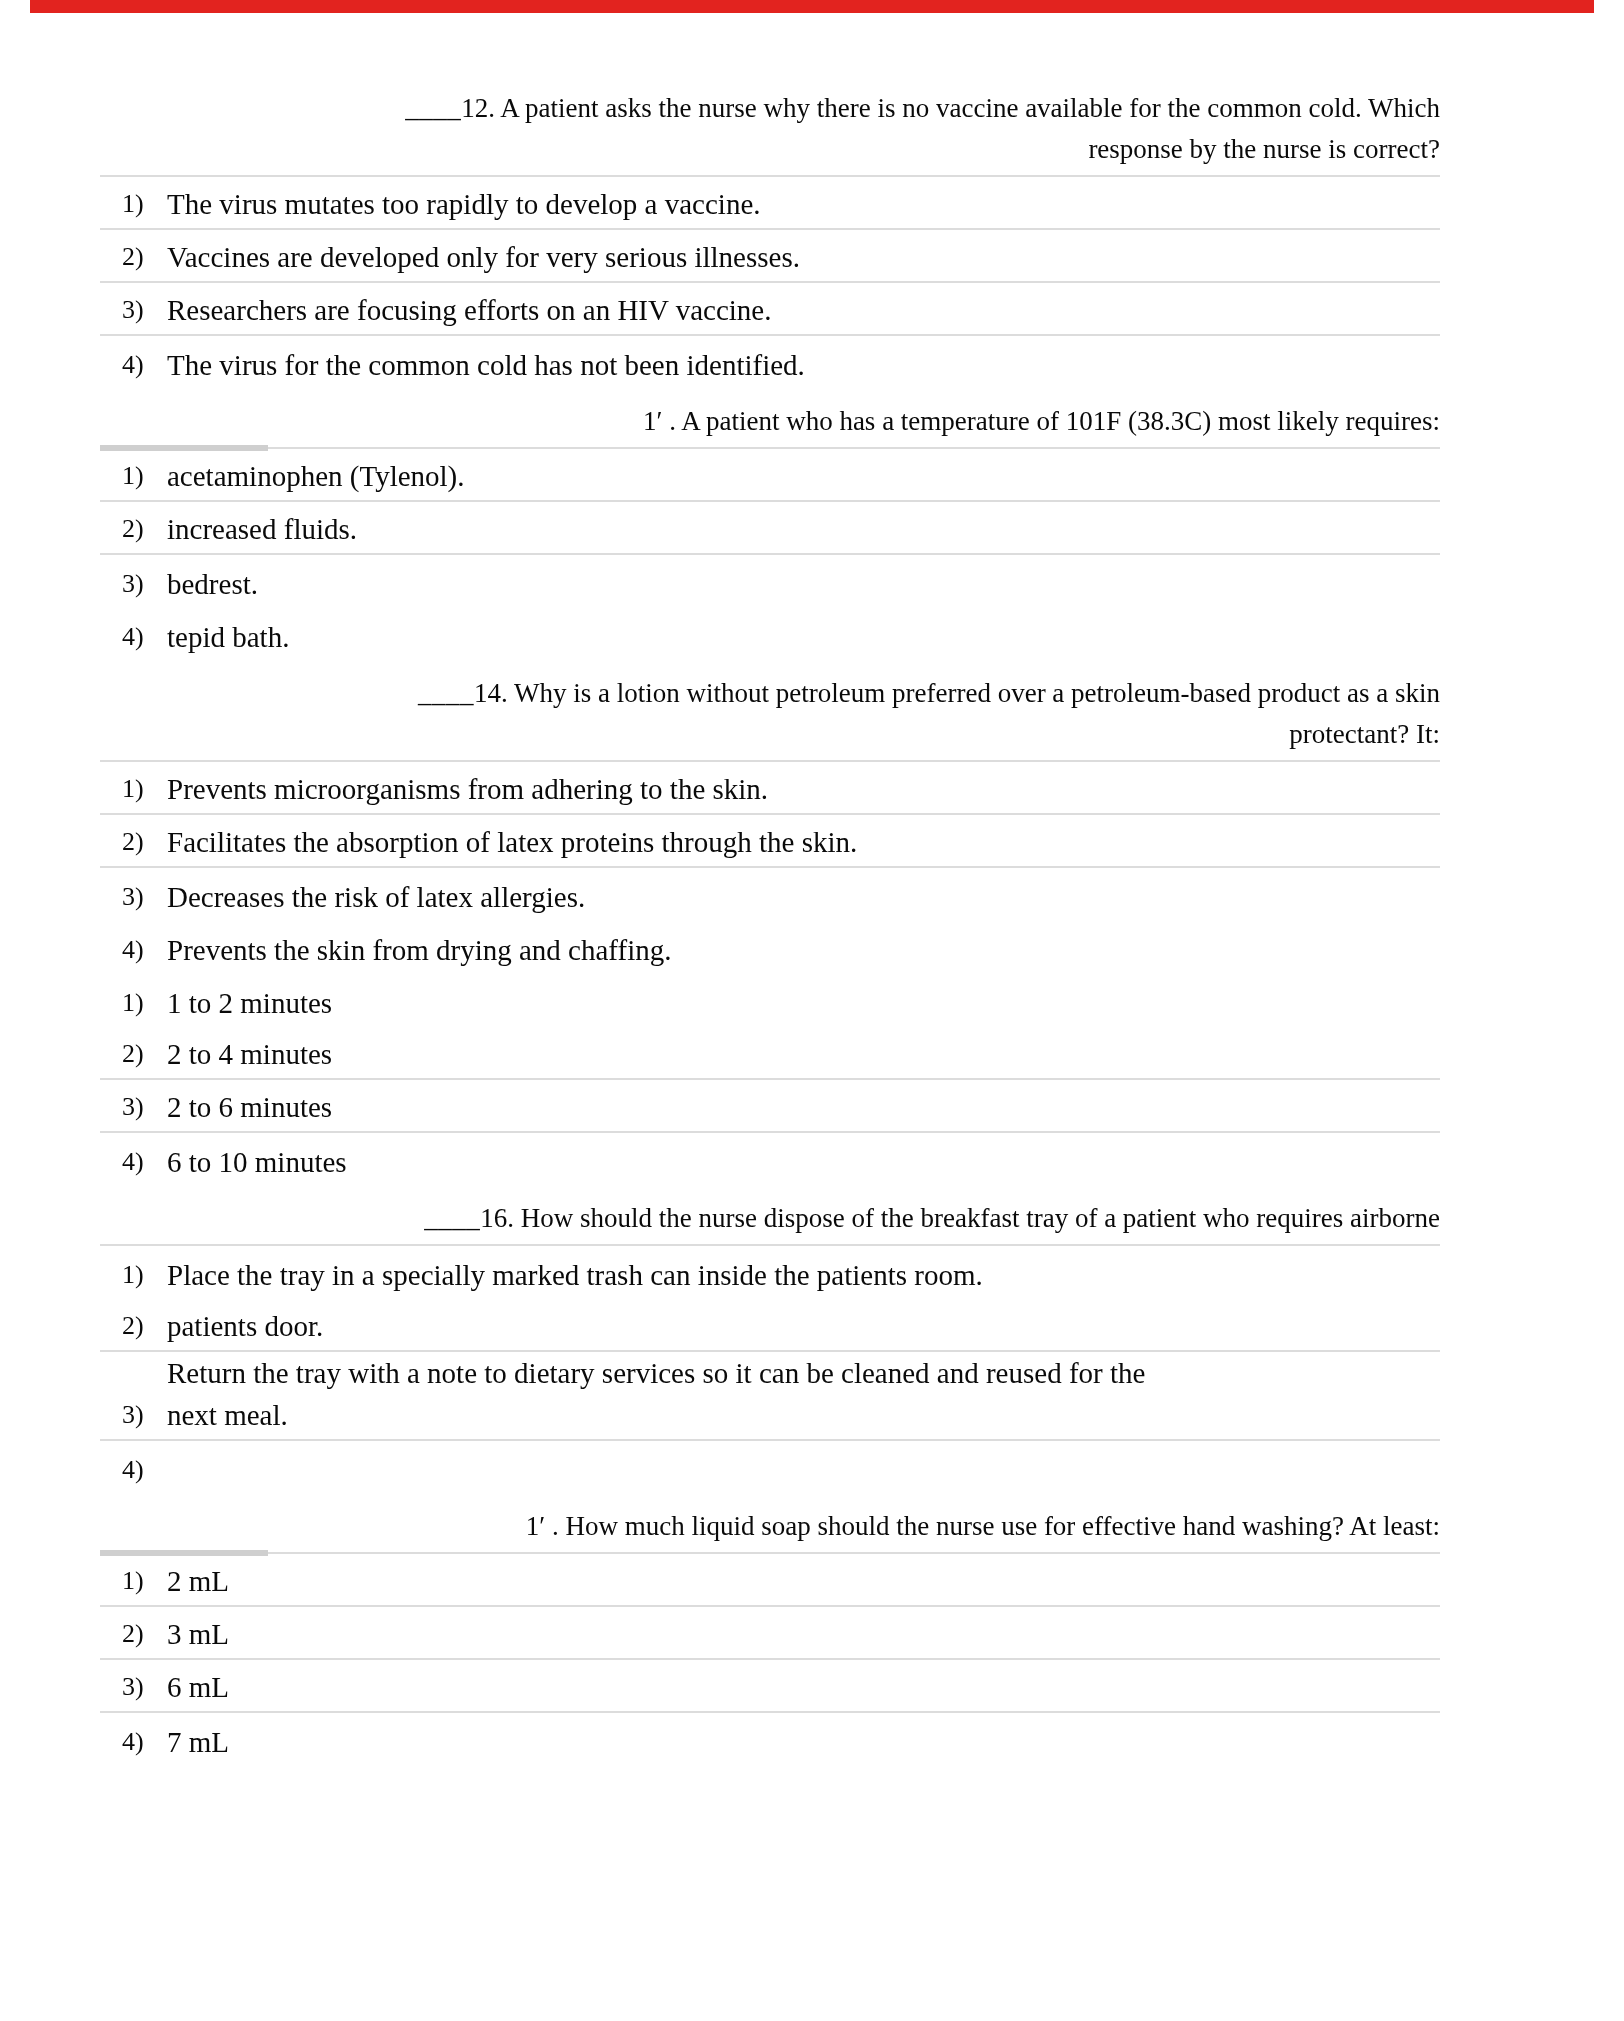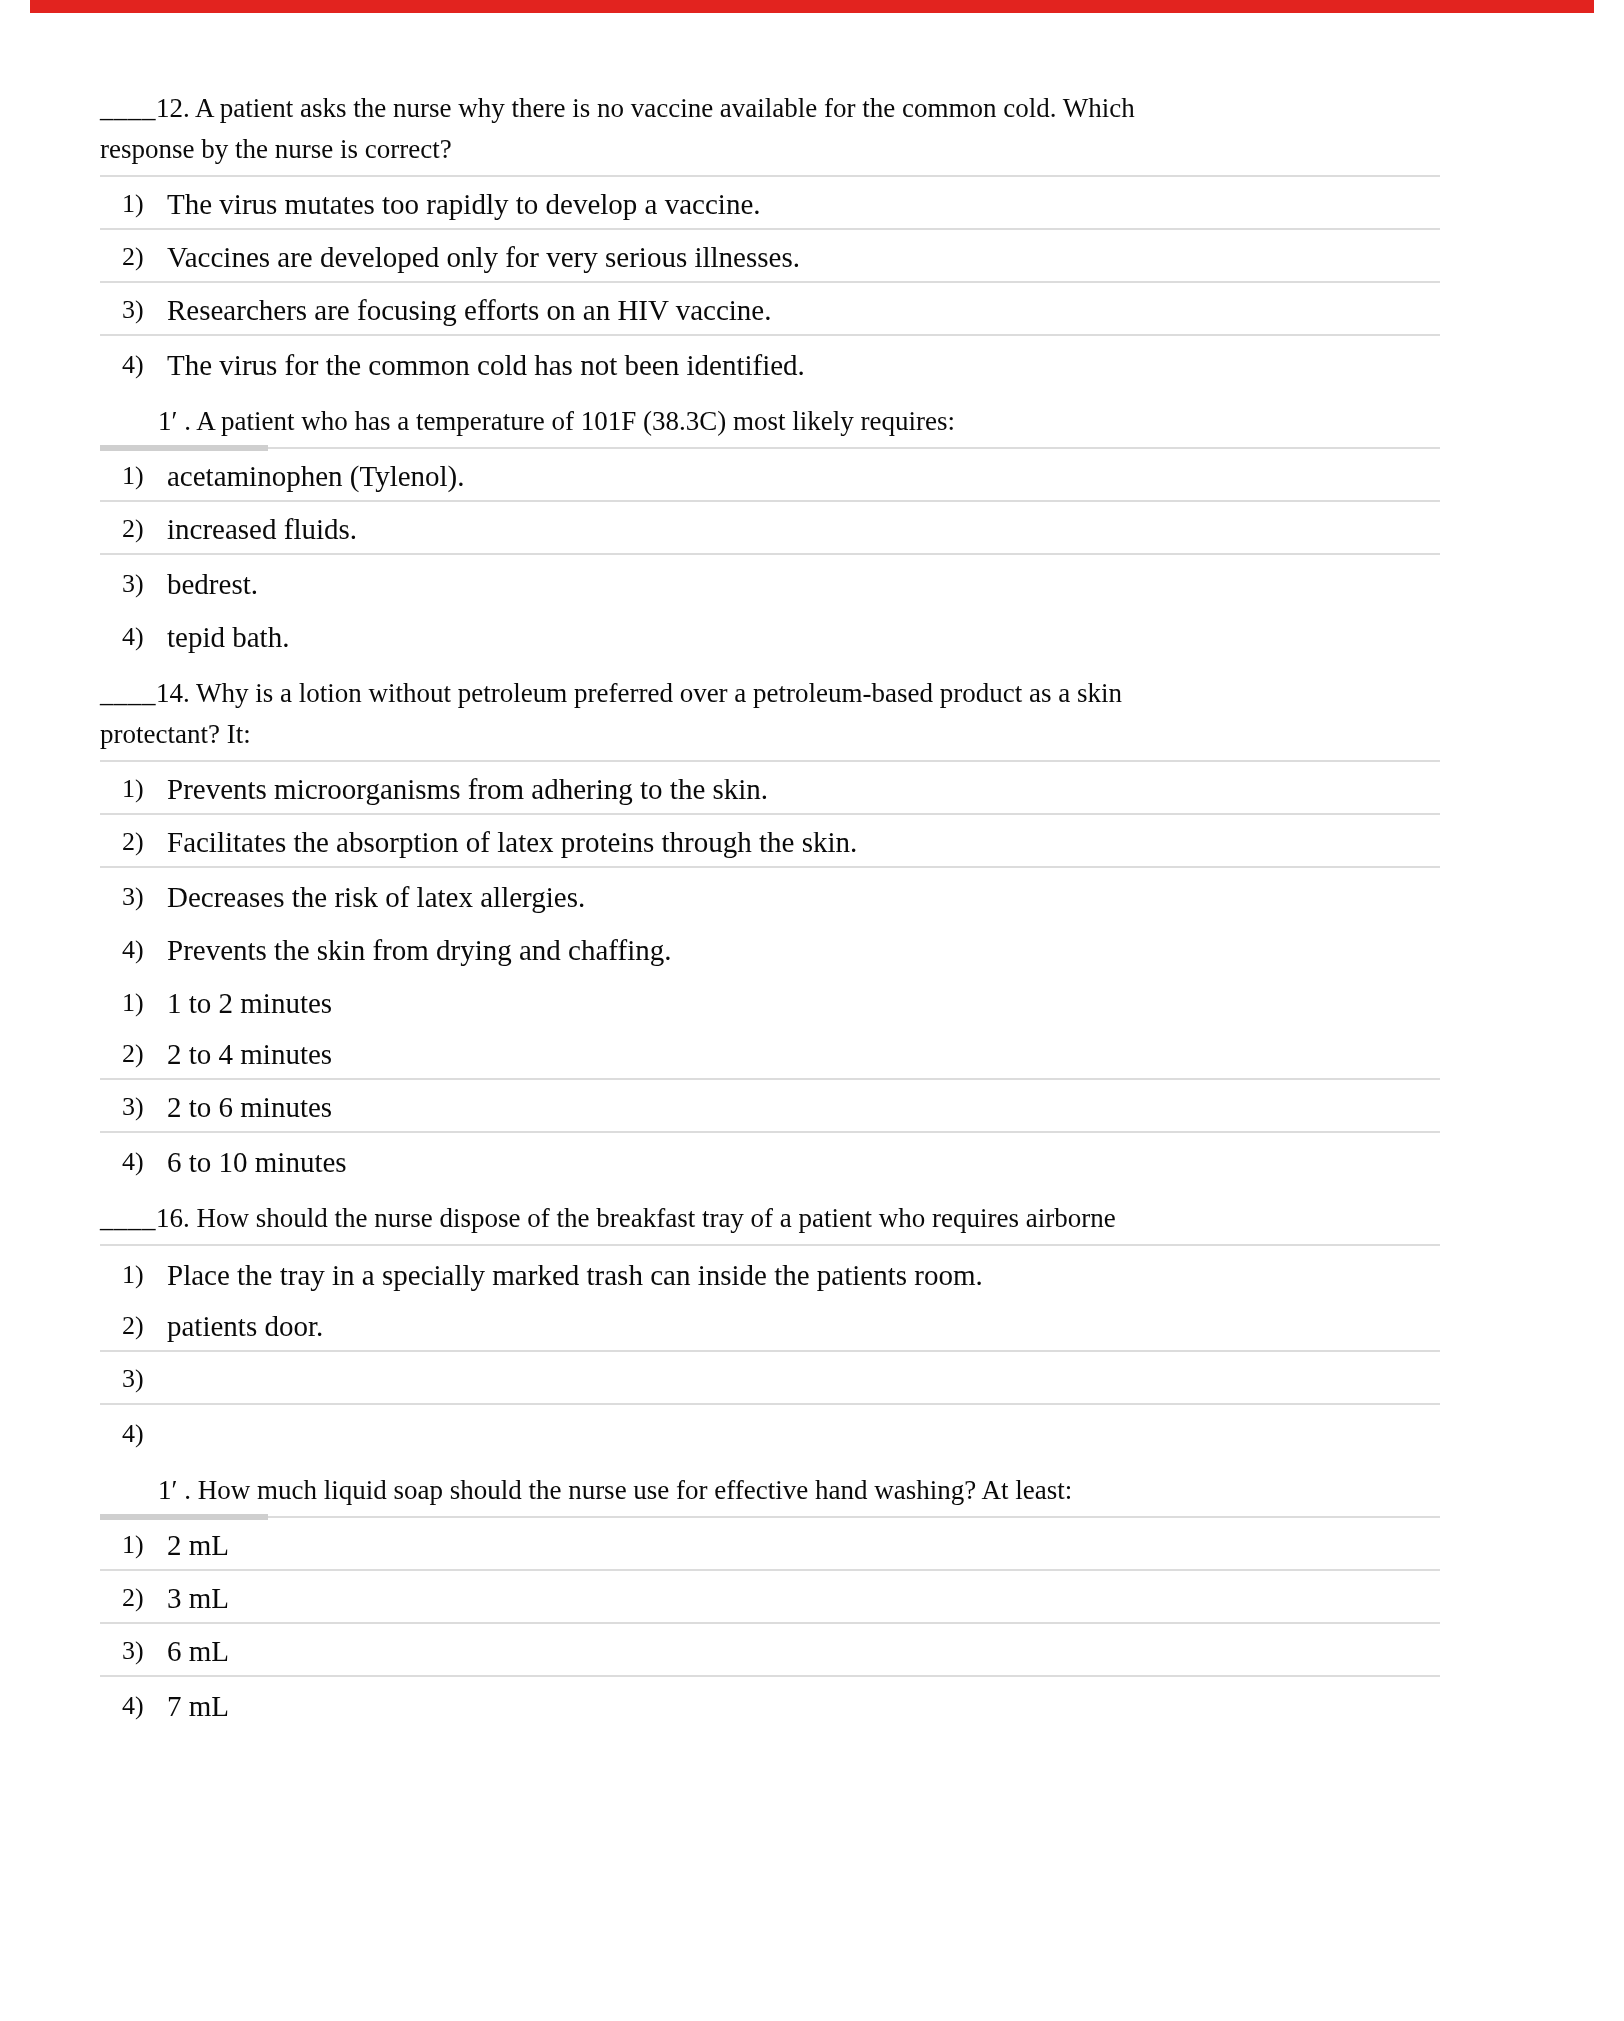--- a/index.html
+++ b/index.html
@@ -21,21 +21,21 @@
   }
   p{margin:0;}
   .q-header{
     position:relative;
     border-bottom:2px solid #dcdcdc;
     padding-bottom:5px;
     margin-top:12px;
   }
   .q-header.first{margin-top:0;}
   .q-line{
-    font-size:27px;line-height:41px;white-space:nowrap;
+    font-size:27px;line-height:41px;white-space:nowrap;text-align:right;
   }
   .q-header.indent .q-line{padding-left:58px;}
   .blank{letter-spacing:0.5px;}
   .q-header.dark-left::after{
     content:"";position:absolute;left:0;bottom:-4px;
     width:168px;height:6px;background:#cfcfcf;
   }
   .opt-row{
     display:flex;align-items:flex-end;
     min-height:53px;box-sizing:border-box;
@@ -195,20 +195,24 @@
       </div>
   </div>
   <div class="opt-row rule">
     <div class="opt-num">2)</div>
     <div class="opt-text">
         <div>patients door.</div>
       </div>
   </div>
   <div class="opt-row rule">
     <div class="opt-num">3)</div>
+    <div class="opt-text">
+        <div>Return the tray with a note to dietary services so it can be cleaned and reused for the</div>
+        <div>next meal.</div>
+      </div>
   </div>
   <div class="opt-row">
     <div class="opt-num">4)</div>
   </div>
 
   <div class="q-header indent dark-left">
     <p class="q-line"><span class="blank"></span><span>1′ .</span> <span>How much liquid soap should the nurse use for effective hand washing? At least:</span></p>
     <p class="q-line"></p>
   </div>
   <div class="opt-row rule">

